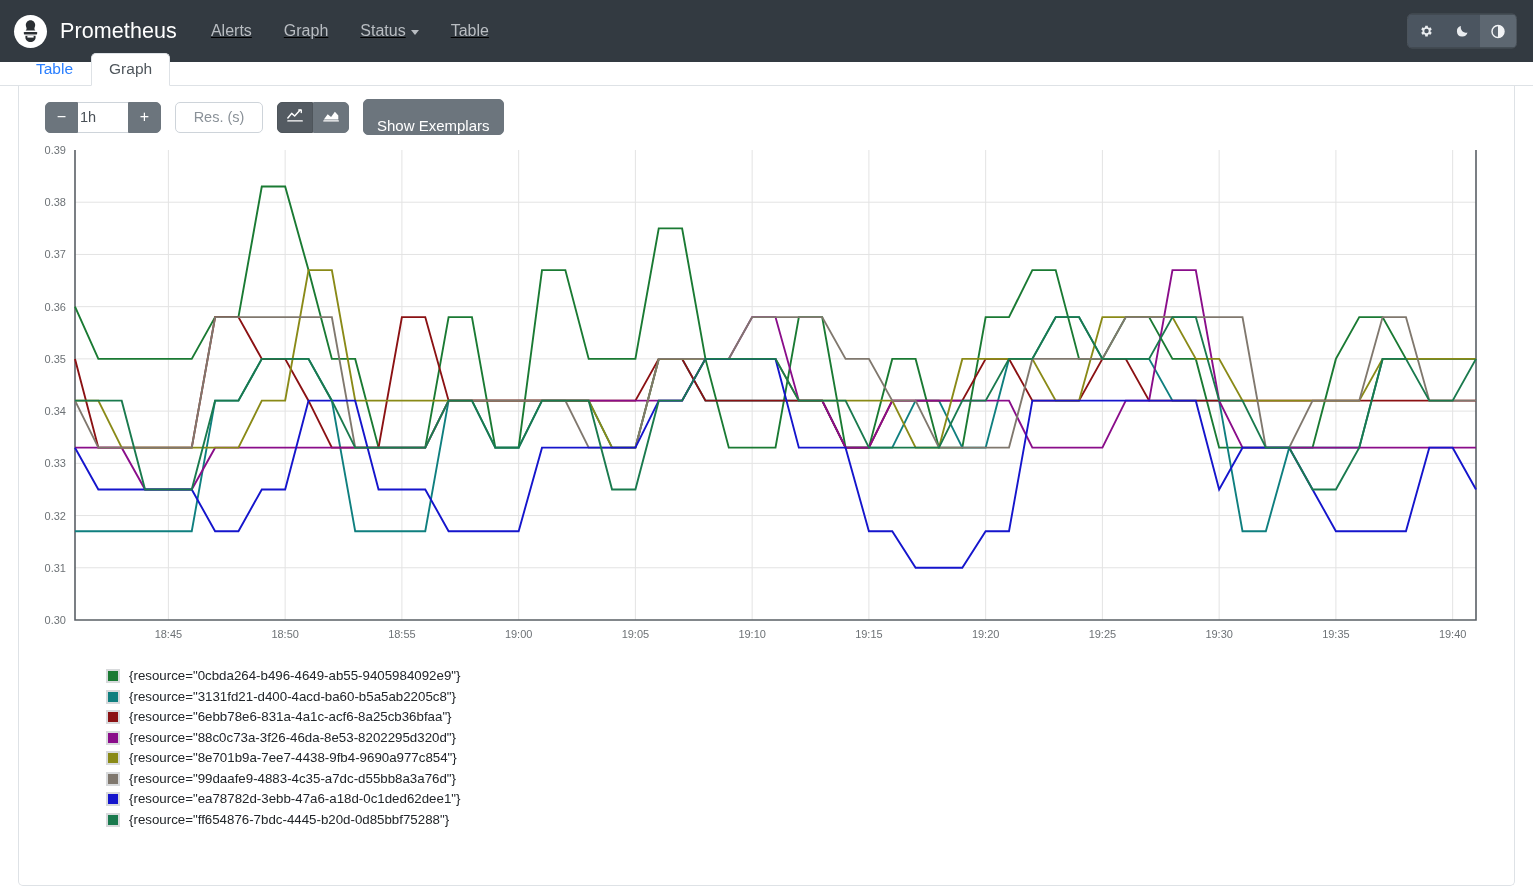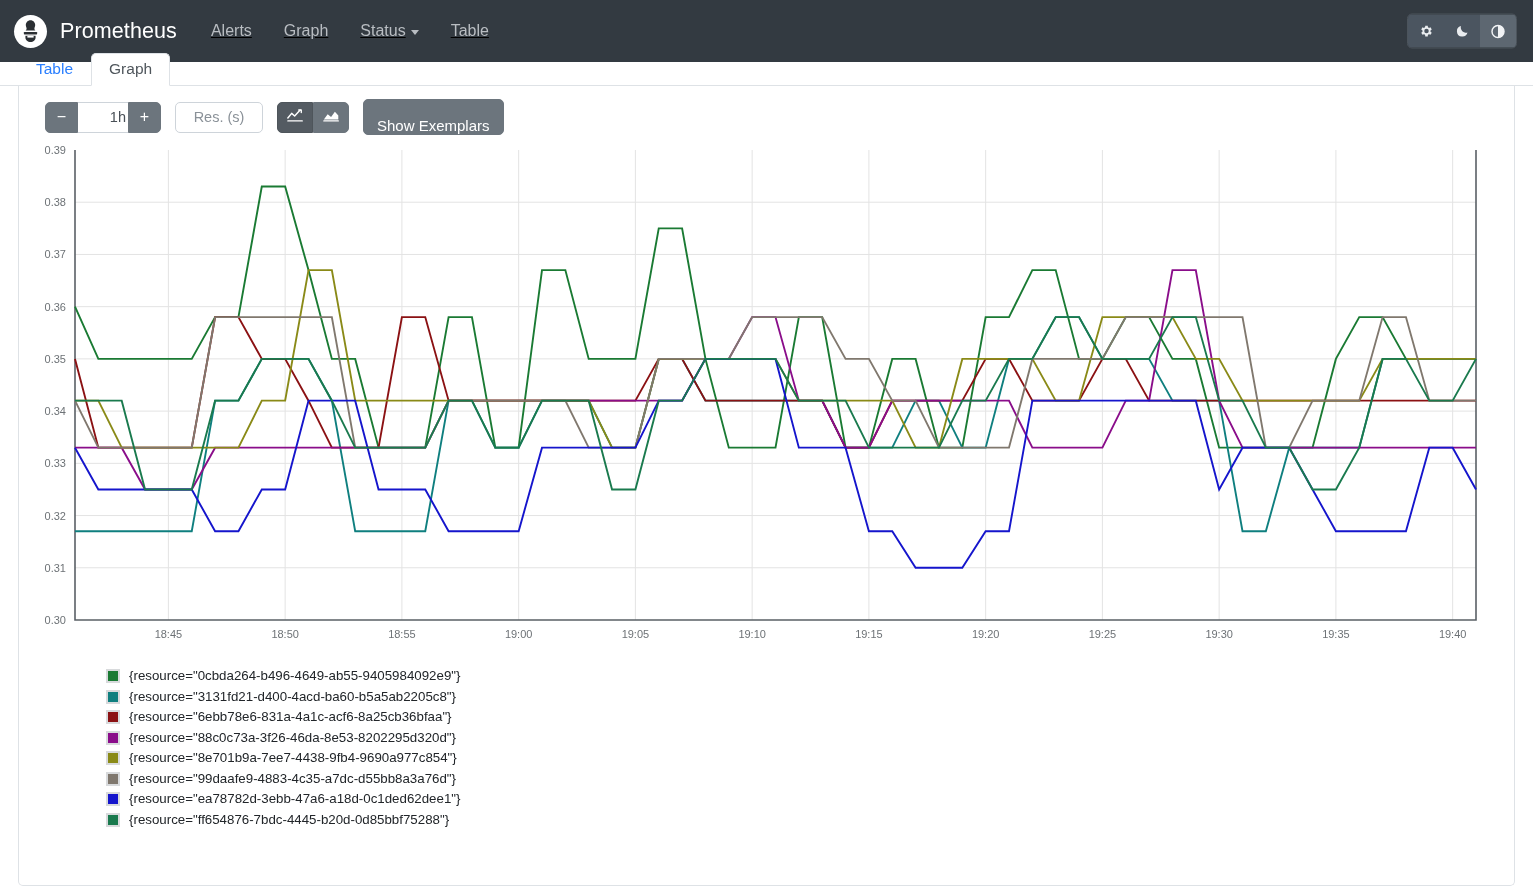--- a/index.html
+++ b/index.html
@@ -130,21 +130,21 @@
     border: 1px solid #6c757d;
     display: flex; align-items: center; justify-content: center;
     cursor: pointer; font-size: 16px; padding: 0;
   }
   .rng-minus { border-radius: 5px 0 0 5px; }
   .rng-plus  { border-radius: 0 5px 5px 0; }
   .rng-input {
     width: 50px; height: 31px;
     border: 1px solid #ced4da;
     border-left: none; border-right: none;
-    text-align: right;
+    text-align: left;
     font-size: 14.5px;
     color: #495057;
     background: #fff;
     outline: none;
     font-family: "Liberation Sans", sans-serif;
   }
   .time-group { display: flex; }
   .time-arrow {
     width: 36px; height: 31px;
     background: #6c757d; color: #fff;

